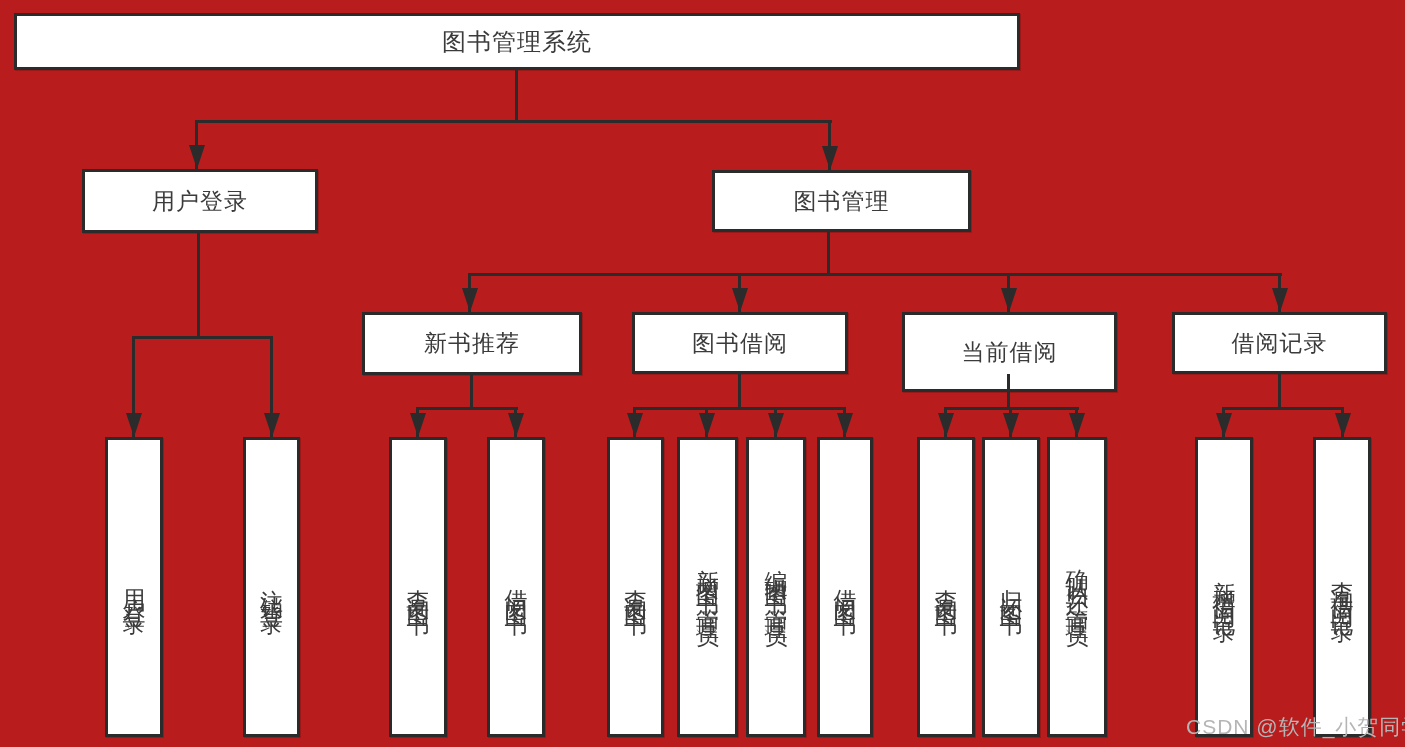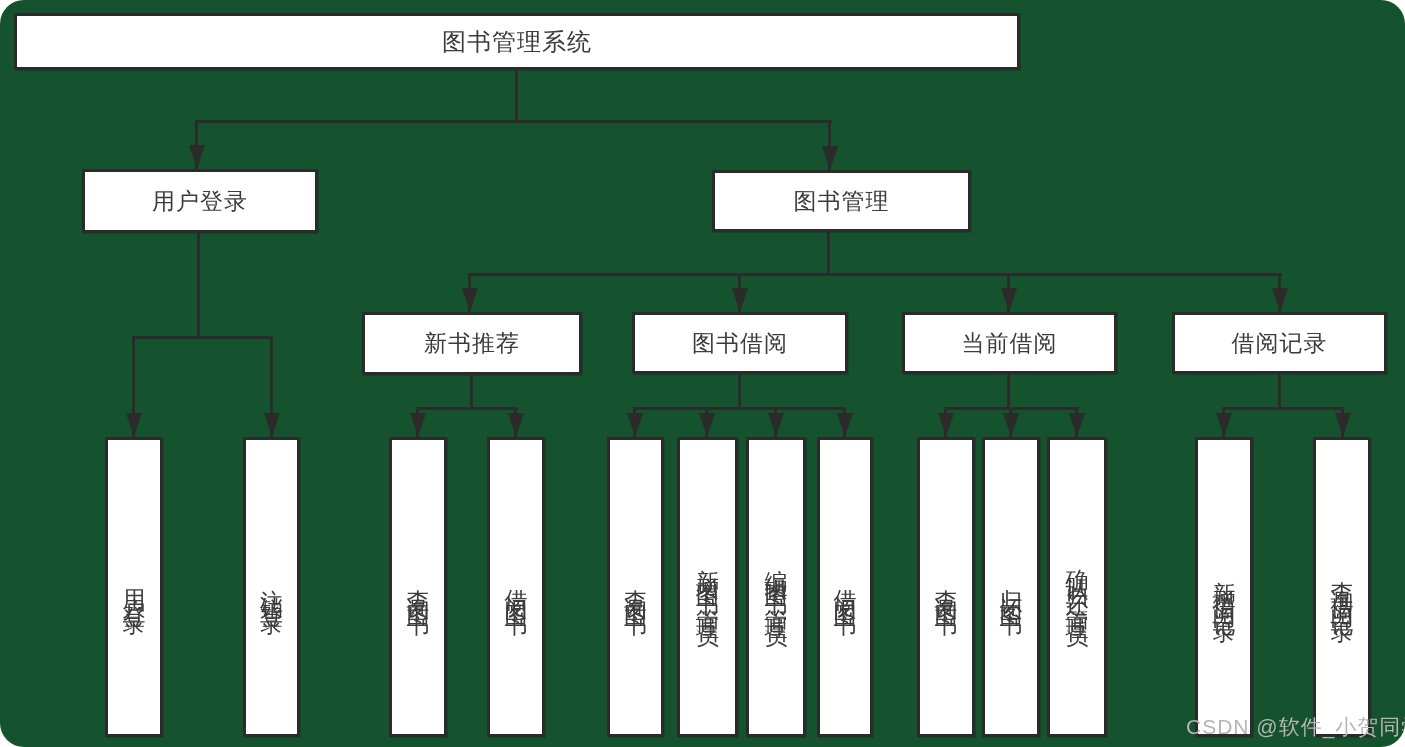--- a/index.html
+++ b/index.html
@@ -1,22 +1,21 @@
 <!DOCTYPE html>
 <html><head>
 <meta charset="utf-8">
 <style>
   html,body{margin:0;padding:0;background:#ffffff;}
   #canvas{
     position:relative;
     width:1405px;height:747px;
-    background:#14532d;
+    background:#b91c1c;
     font-family:"Liberation Sans","DejaVu Sans",sans-serif;
     overflow:hidden;
-    border-radius:24px;
   }
   .box{
     position:absolute;
     box-sizing:border-box;
     border:3px solid #2b2b2b;
     background:#ffffff;
     color:#3b3b3b;
     display:flex;
     align-items:center;
     justify-content:center;
@@ -81,21 +80,21 @@
   <div class="arrow" style="left:462px;top:288px;"></div>
   <div class="vline" style="left:738px;top:273px;height:39px;"></div>
   <div class="arrow" style="left:732px;top:288px;"></div>
   <div class="vline" style="left:1007px;top:273px;height:39px;"></div>
   <div class="arrow" style="left:1001px;top:288px;"></div>
   <div class="vline" style="left:1278px;top:273px;height:39px;"></div>
   <div class="arrow" style="left:1272px;top:288px;"></div>
 
   <div class="box" style="left:632px;top:312px;width:216px;height:62px;">图书借阅</div>
   <div class="box" style="left:362px;top:312px;width:220px;height:63px;">新书推荐</div>
-  <div class="box" style="left:902px;top:312px;width:215px;height:62px;">当前借阅</div>
+  <div class="box" style="left:902px;top:312px;width:215px;height:80px;">当前借阅</div>
   <div class="box" style="left:1172px;top:312px;width:215px;height:62px;">借阅记录</div>
 
   <div class="vline" style="left:470px;top:375px;height:32px;"></div>
   <div class="hline" style="left:416px;top:407px;width:102px;"></div>
   <div class="vline" style="left:416px;top:407px;height:30px;"></div>
   <div class="arrow" style="left:410px;top:413px;"></div>
   <div class="vline" style="left:514px;top:407px;height:30px;"></div>
   <div class="arrow" style="left:508px;top:413px;"></div>
 
   <div class="vline" style="left:738px;top:374px;height:33px;"></div>

